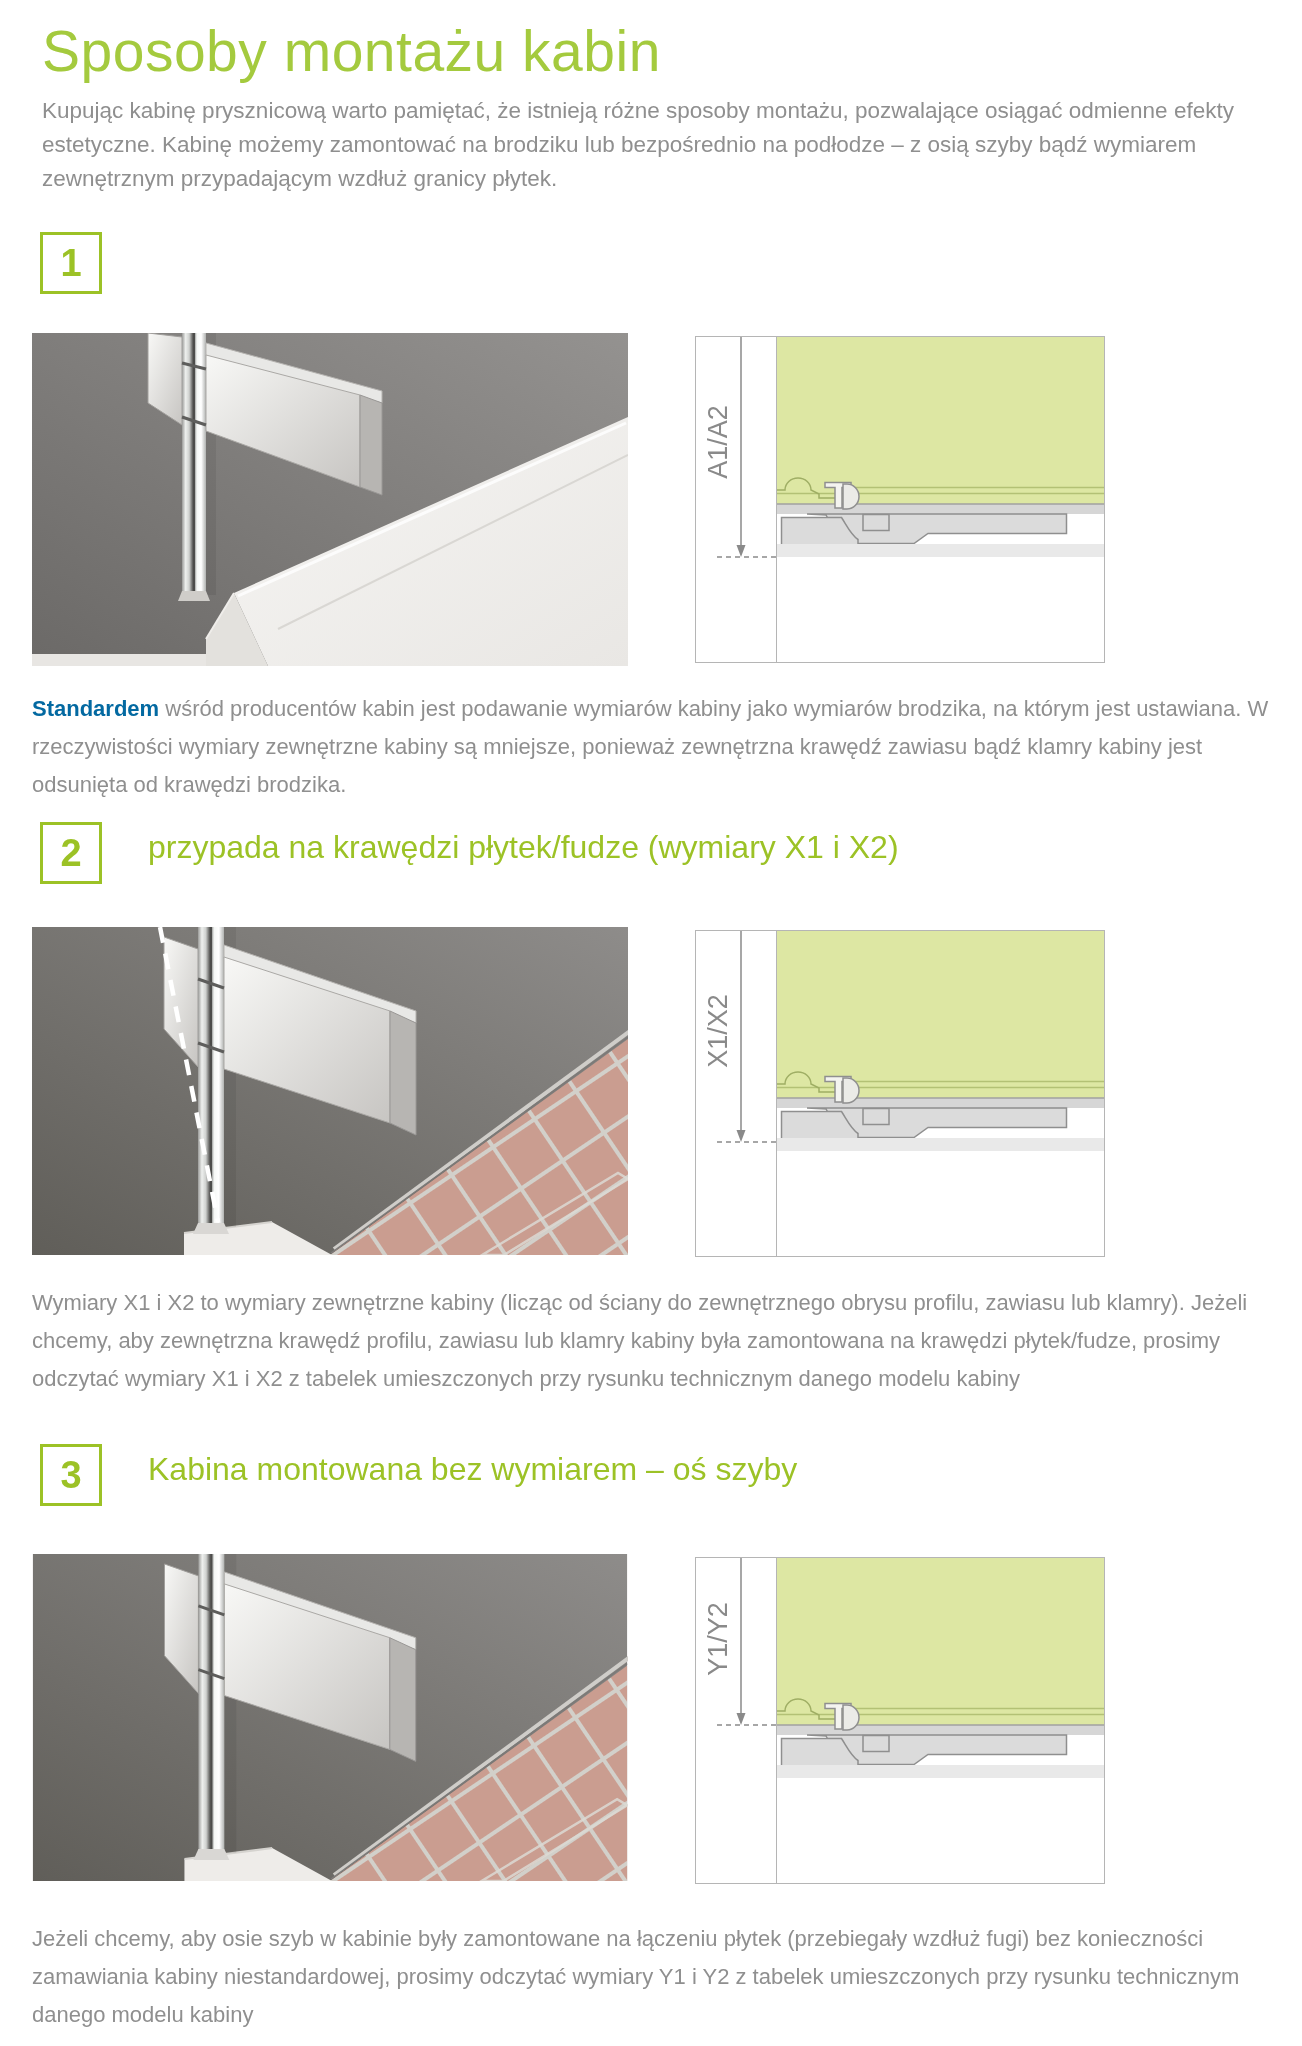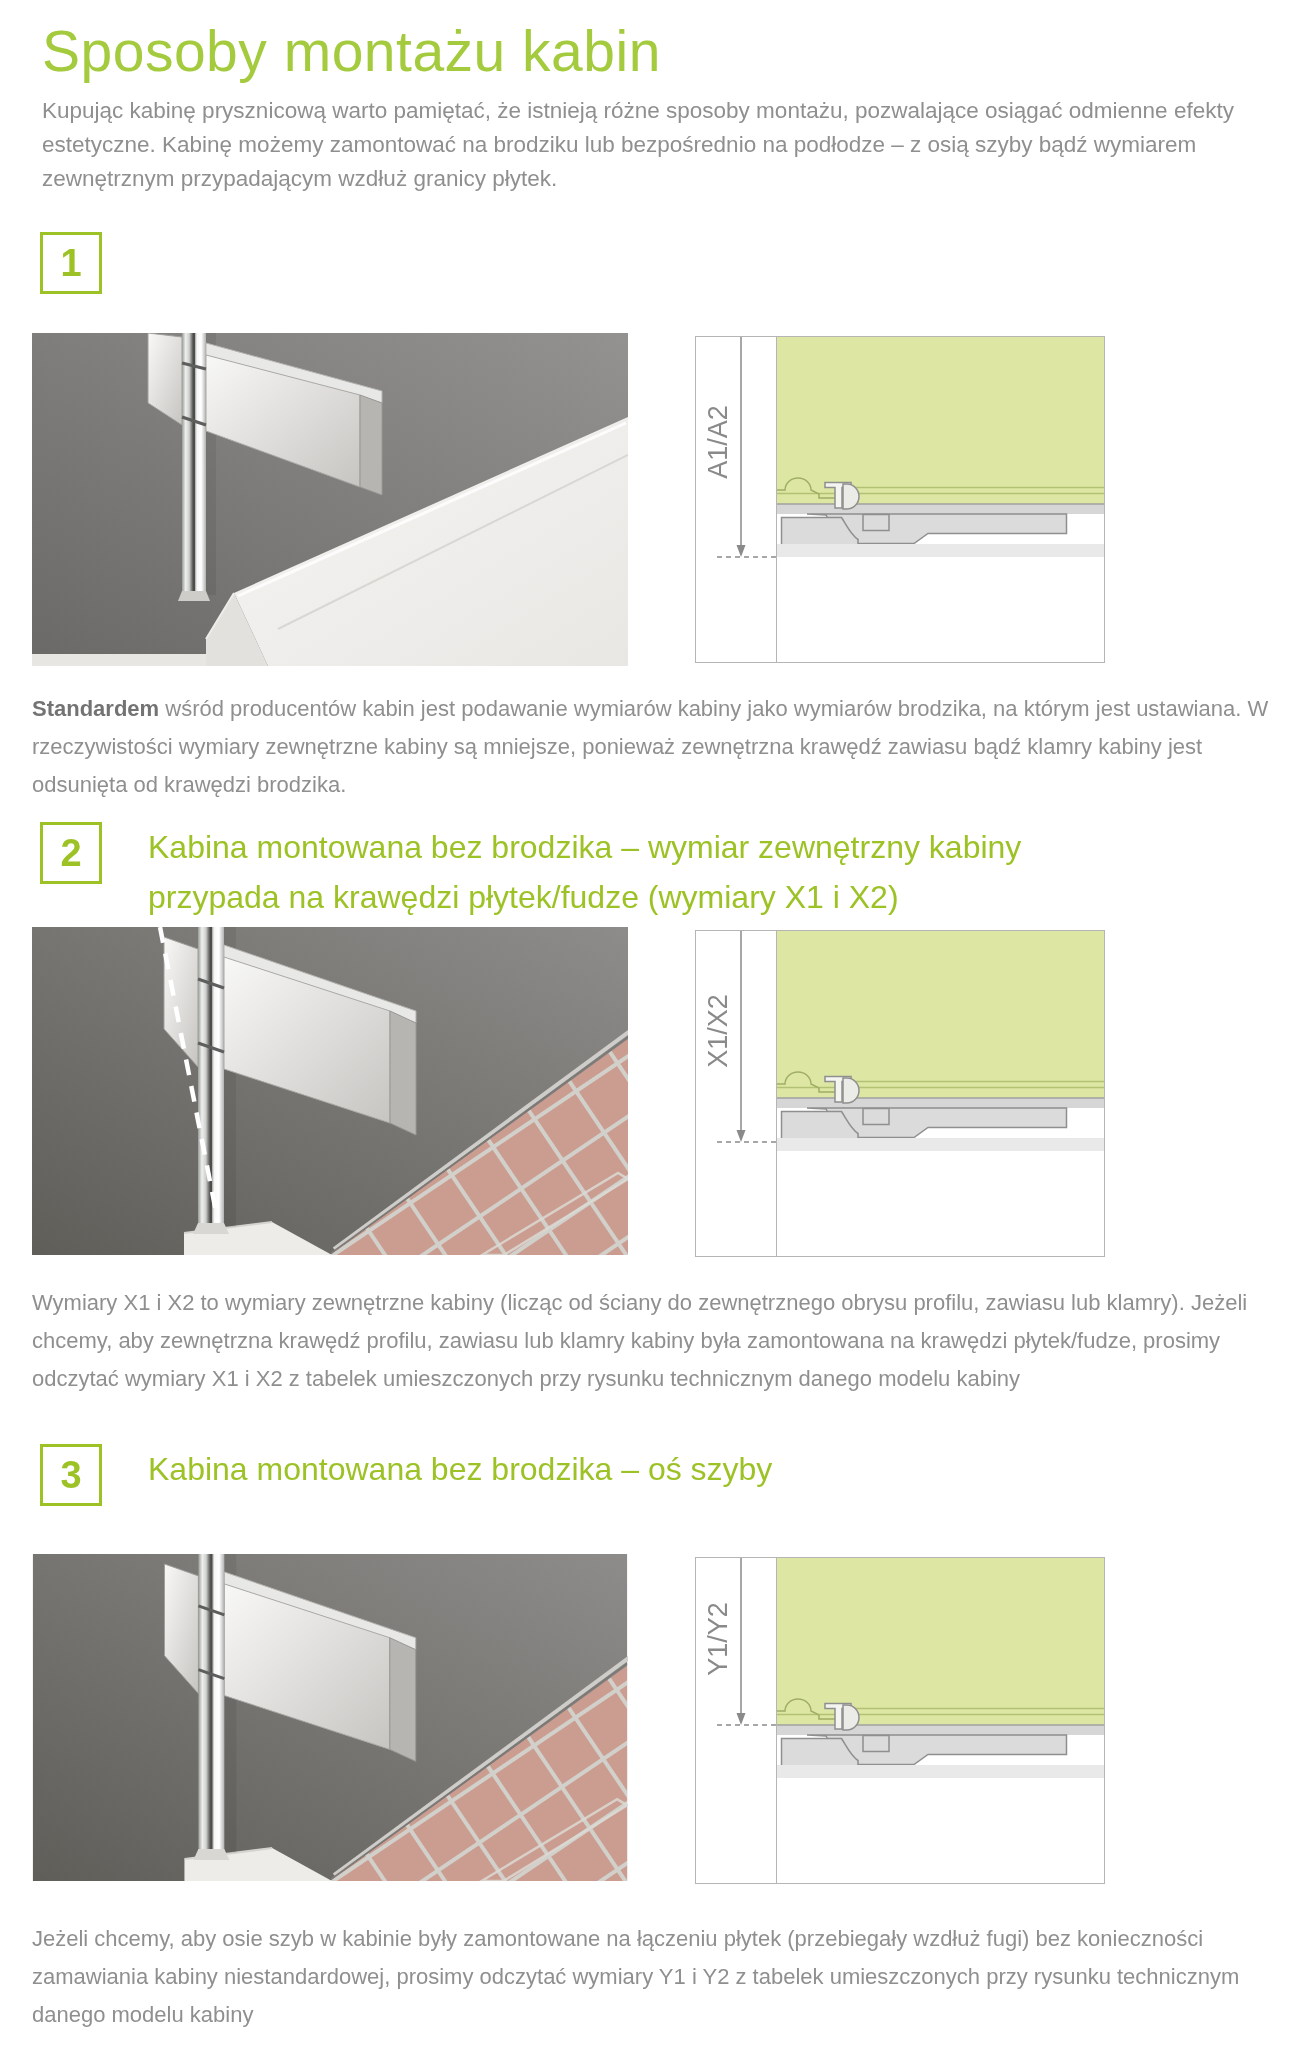--- a/index.html
+++ b/index.html
@@ -24,21 +24,21 @@
     font-size:38px;font-weight:bold;color:#9cc226;flex:0 0 auto;
   }
   .sec-titles{margin-left:46px;color:#9cc226;font-size:32px;line-height:50px;}
   .sec-titles .l1,.sec-titles .l2{white-space:nowrap;}
   .row{display:flex;align-items:flex-start;}
   .photo{display:block;flex:0 0 auto;}
   .diagram{display:block;flex:0 0 auto;margin-left:67px;margin-top:3px;}
   .note{
     width:1240px;font-size:22px;line-height:38px;color:#8f8f8f;margin:0;
   }
-  .note b{color:#737373;font-weight:bold;}
+  .note b{color:#0369a1;font-weight:bold;}
   .dim-label{font-family:"Liberation Sans",sans-serif;font-size:27px;fill:#8a8a8a;}
   #head1{left:40px;top:232px;}
   #row1{left:32px;top:333px;}
   #note1{left:32px;top:690px;}
   #head2{left:40px;top:822px;}
   #row2{left:32px;top:927px;}
   #note2{left:32px;top:1284px;}
   #head3{left:40px;top:1444px;}
   #row3{left:32px;top:1554px;}
   #note3{left:32px;top:1920px;}
@@ -165,21 +165,20 @@
   </svg>
 </div>
 
 <p id="note1" class="abs note"><b>Standardem</b><span> wśród producentów kabin jest podawanie wymiarów kabiny jako wymiarów brodzika, na którym jest ustawiana. W rzeczywistości wymiary zewnętrzne kabiny są mniejsze, ponieważ zewnętrzna krawędź zawiasu bądź klamry kabiny jest odsunięta od krawędzi brodzika.</span></p>
 
 <div id="head2" class="abs sec-head">
   <div class="numbox">
     <span>2</span>
   </div>
   <div class="sec-titles">
-    <div class="l1">Kabina montowana bez brodzika – wymiar zewnętrzny kabiny</div>
     <div class="l2">przypada na krawędzi płytek/fudze (wymiary X1 i X2)</div>
   </div>
 </div>
 
 <div id="row2" class="abs row">
   <svg class="photo" width="596" height="328" viewBox="0 0 596 328">
     <use href="#photoTilesArt"></use>
     <line x1="128" y1="0" x2="186" y2="295" stroke="#ffffff" stroke-width="4.5" stroke-dasharray="16,11"></line>
   </svg>
 
@@ -196,21 +195,21 @@
   </svg>
 </div>
 
 <p id="note2" class="abs note"><span>Wymiary X1 i X2 to wymiary zewnętrzne kabiny (licząc od ściany do zewnętrznego obrysu profilu, zawiasu lub klamry). Jeżeli chcemy, aby zewnętrzna krawędź profilu, zawiasu lub klamry kabiny była zamontowana na krawędzi płytek/fudze, prosimy odczytać wymiary X1 i X2 z tabelek umieszczonych przy rysunku technicznym danego modelu kabiny</span></p>
 
 <div id="head3" class="abs sec-head">
   <div class="numbox">
     <span>3</span>
   </div>
   <div class="sec-titles">
-    <div class="l1">Kabina montowana bez brodzika – oś szyby</div>
+    <div class="l1">Kabina montowana bez wymiarem – oś szyby</div>
   </div>
 </div>
 
 <div id="row3" class="abs row">
   <svg class="photo" width="596" height="327" viewBox="0 0 596 328">
     <use href="#photoTilesArt"></use>
   </svg>
 
   <svg class="diagram" width="410" height="327" viewBox="0 0 410 327">
     <rect x="0.5" y="0.5" width="409" height="326" fill="#ffffff" stroke="#b5b5b5"></rect>

